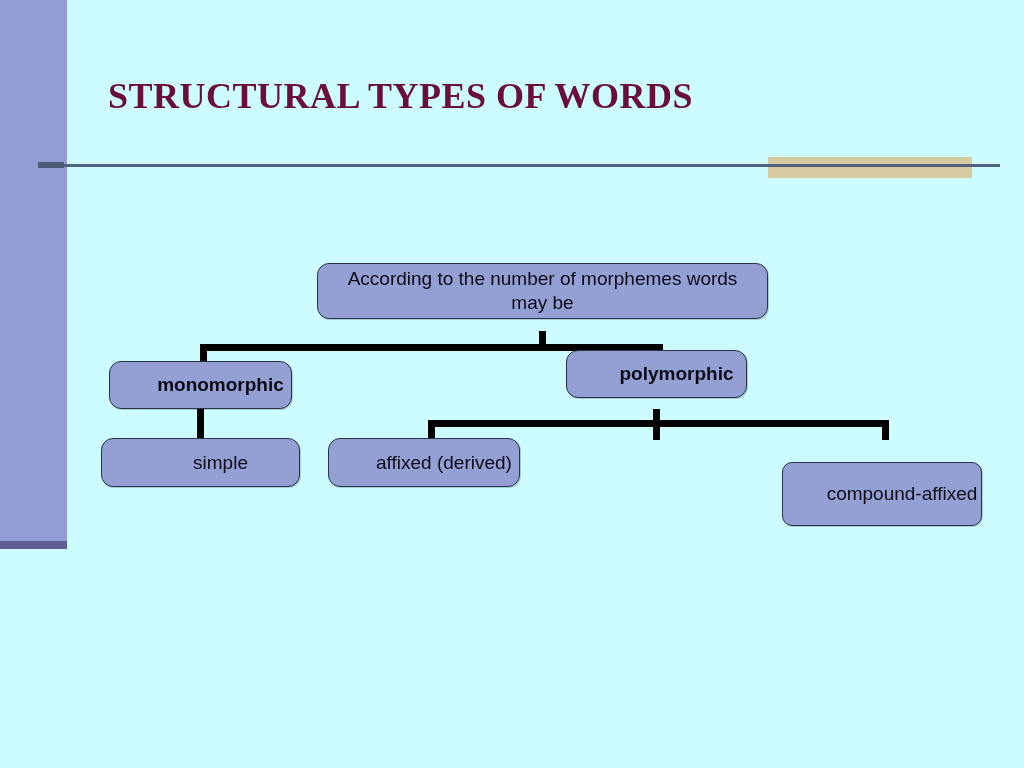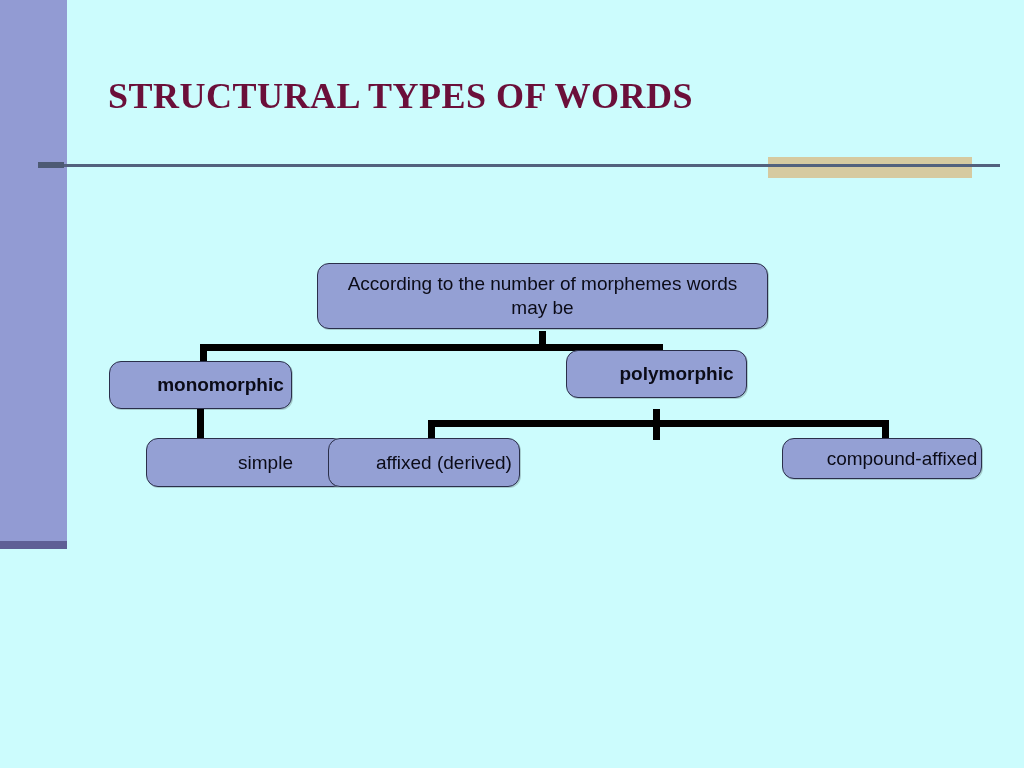--- a/index.html
+++ b/index.html
@@ -98,59 +98,59 @@
     box-shadow: 1px 1px 0 rgba(0,0,0,0.18);
     padding-left: 40px;
   }
   .node.bold {
     font-weight: bold;
   }
   .node-root {
     left: 317px;
     top: 263px;
     width: 451px;
-    height: 66px;
+    height: 56px;
     padding: 0 14px;
   }
   .node-mono {
     left: 109px;
     top: 361px;
     width: 183px;
     height: 48px;
   }
   .node-poly {
     left: 566px;
     top: 350px;
     width: 181px;
     height: 48px;
   }
   .node-simple {
     left: 101px;
     top: 438px;
     width: 199px;
     height: 49px;
-    margin-left: 45px;
   }
   .node-affixed {
     left: 328px;
     top: 438px;
     width: 192px;
     height: 49px;
   }
   .node-compound {
     left: 555px;
     top: 438px;
     width: 200px;
     height: 49px;
   }
   .node-compound-affixed {
     left: 782px;
-    top: 438px;
+    top: 462px;
     width: 200px;
-    height: 41px;
+    height: 64px;
+    border-radius: 10px;
   }
 
   
   .conn {
     position: absolute;
     background: #000000;
   }
   .conn-v { width: 7px; }
   .conn-h { height: 7px; }
 

